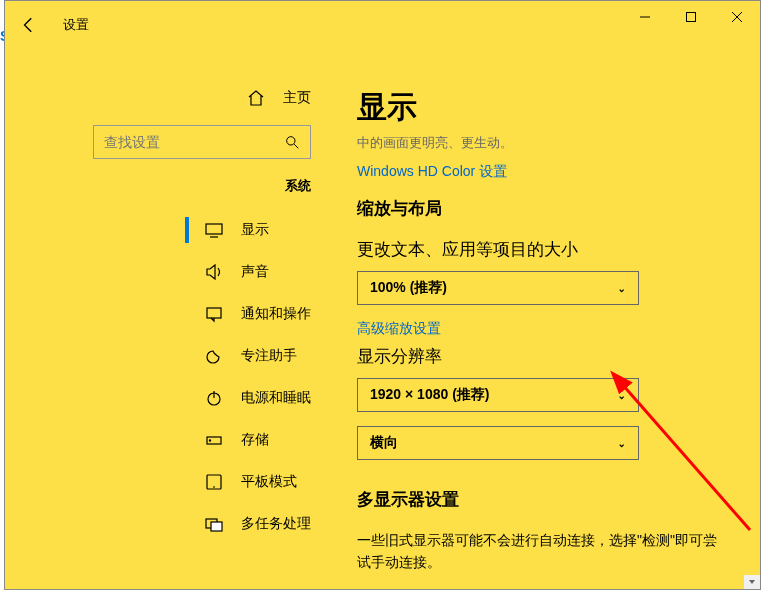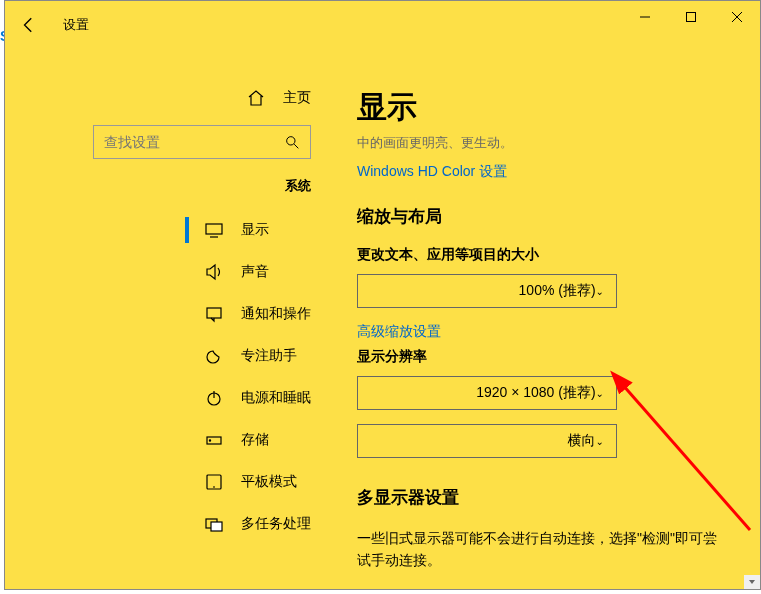--- a/index.html
+++ b/index.html
@@ -22,24 +22,24 @@
     .section-label { font-size: 13px; font-weight: 600; padding: 0 20px 14px 20px; }
     .nav { flex: 1; overflow-y: auto; }
     .nav-item { display: flex; align-items: center; gap: 18px; padding: 12px 20px; cursor: pointer; position: relative; }
     .nav-item.sel { background: transparent; }
     .nav-item.sel::before { content: ""; position: absolute; left: 0; top: 8px; bottom: 8px; width: 4px; background: #0078d4; }
     .nav-item .icon { width: 18px; display: flex; justify-content: center; }
     .nav-label { font-size: 14px; }
     .content { flex: 1; padding: 54px 36px 0 26px; overflow-y: auto; position: relative; }
     .page-title { font-size: 30px; font-weight: 600; margin-bottom: 6px; }
     .cutoff { color: #666; font-size: 13px; margin-bottom: 10px; }
-    .link { color: #0066cc; font-size: 14px; margin-bottom: 24px; display: inline-block; cursor: pointer; }
+    .link { color: #0066cc; font-size: 14px; margin-bottom: 16px; display: inline-block; cursor: pointer; }
     .subhead { font-size: 17px; font-weight: 600; margin-bottom: 18px; }
-    .field-label { font-size: 14px; margin-bottom: 10px; font-weight: bold; }
-    .dropdown { width: 260px; height: 34px; border: 1px solid #666; display: flex; align-items: center; justify-content: flex-end; padding: 0 12px; margin-bottom: 14px; cursor: pointer; font-size: 14px; }
+    .field-label { font-size: 17px; margin-bottom: 10px; }
+    .dropdown { width: 282px; height: 34px; border: 1px solid #666; display: flex; align-items: center; justify-content: space-between; padding: 0 12px; margin-bottom: 14px; cursor: pointer; font-size: 14px; font-weight: bold; }
     .chev { font-size: 10px; }
     .desc { font-size: 14px; line-height: 1.6; }
     .arrow-annot { position: absolute; pointer-events: none; z-index: 100; }
     svg.ico { width: 18px; height: 18px; stroke: #000; stroke-width: 1.2; fill: none; }
     .scrollbar-stub { position: absolute; right: 0; bottom: 0; width: 16px; height: 14px; background: #f0f0f0; display: flex; align-items: center; justify-content: center; }
     .left-sliver { position: absolute; left: 0; top: 28px; width: 5px; height: 20px; color: #0078d4; font-size: 14px; font-weight: bold; }
   </style>
 </head>
 <body>
 

